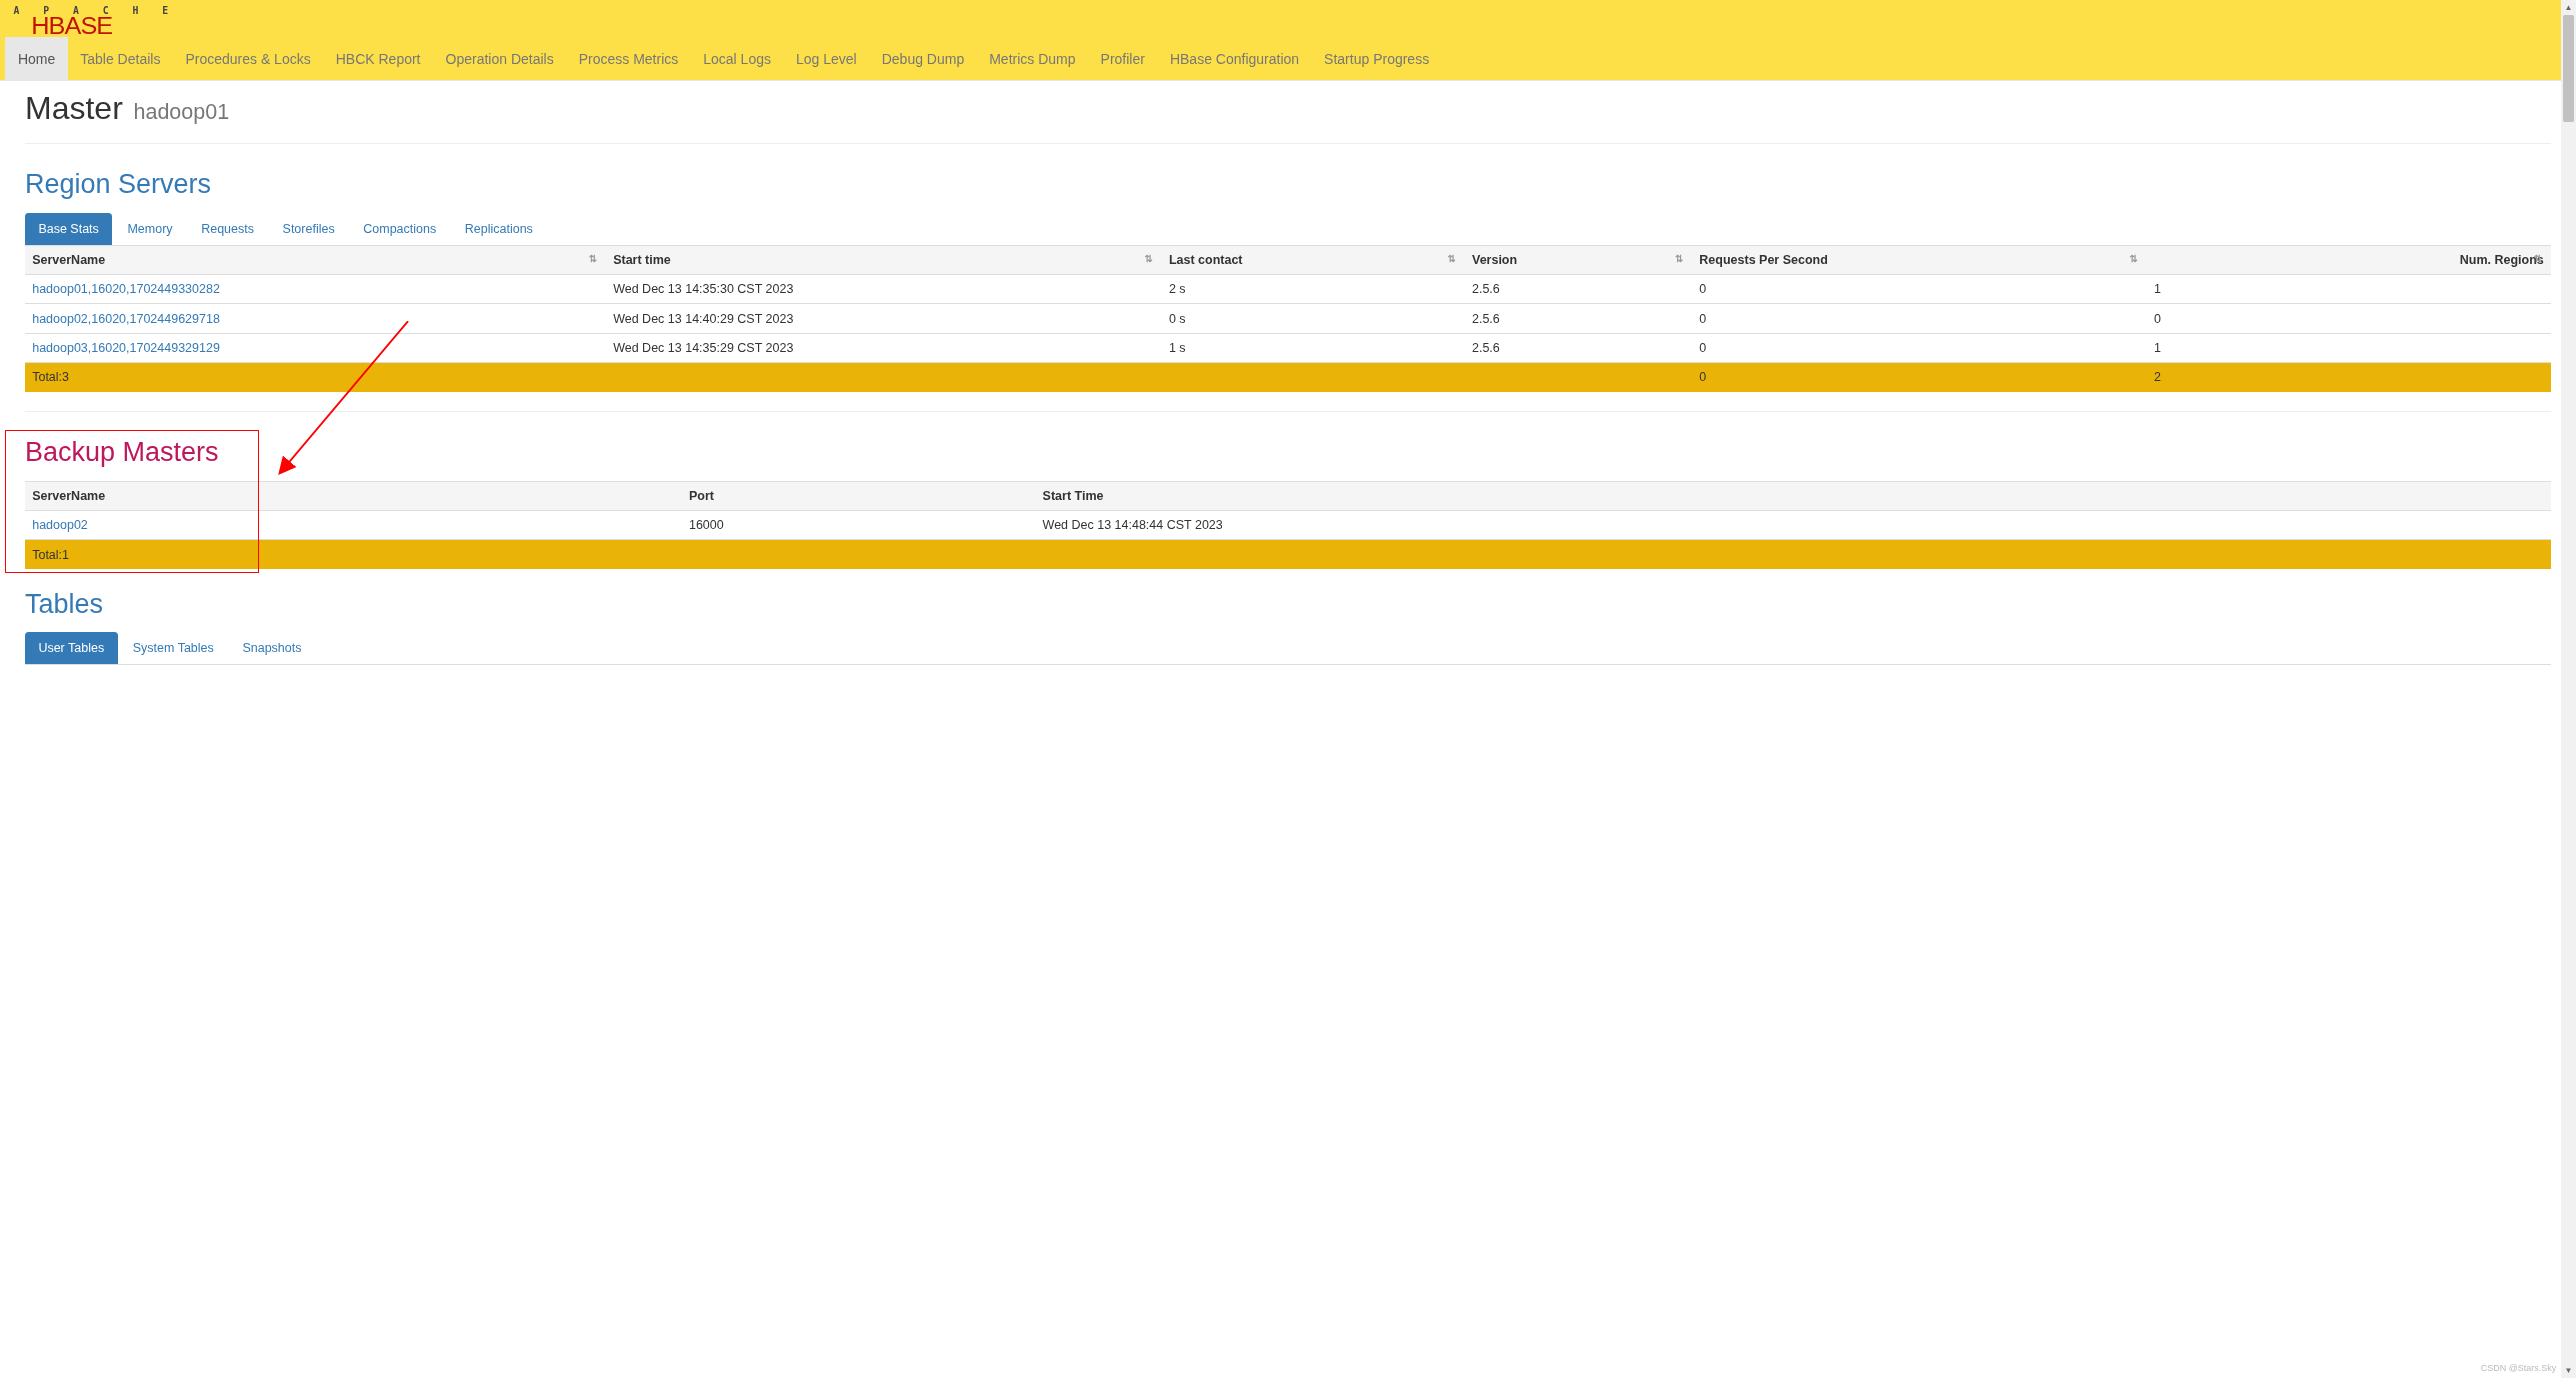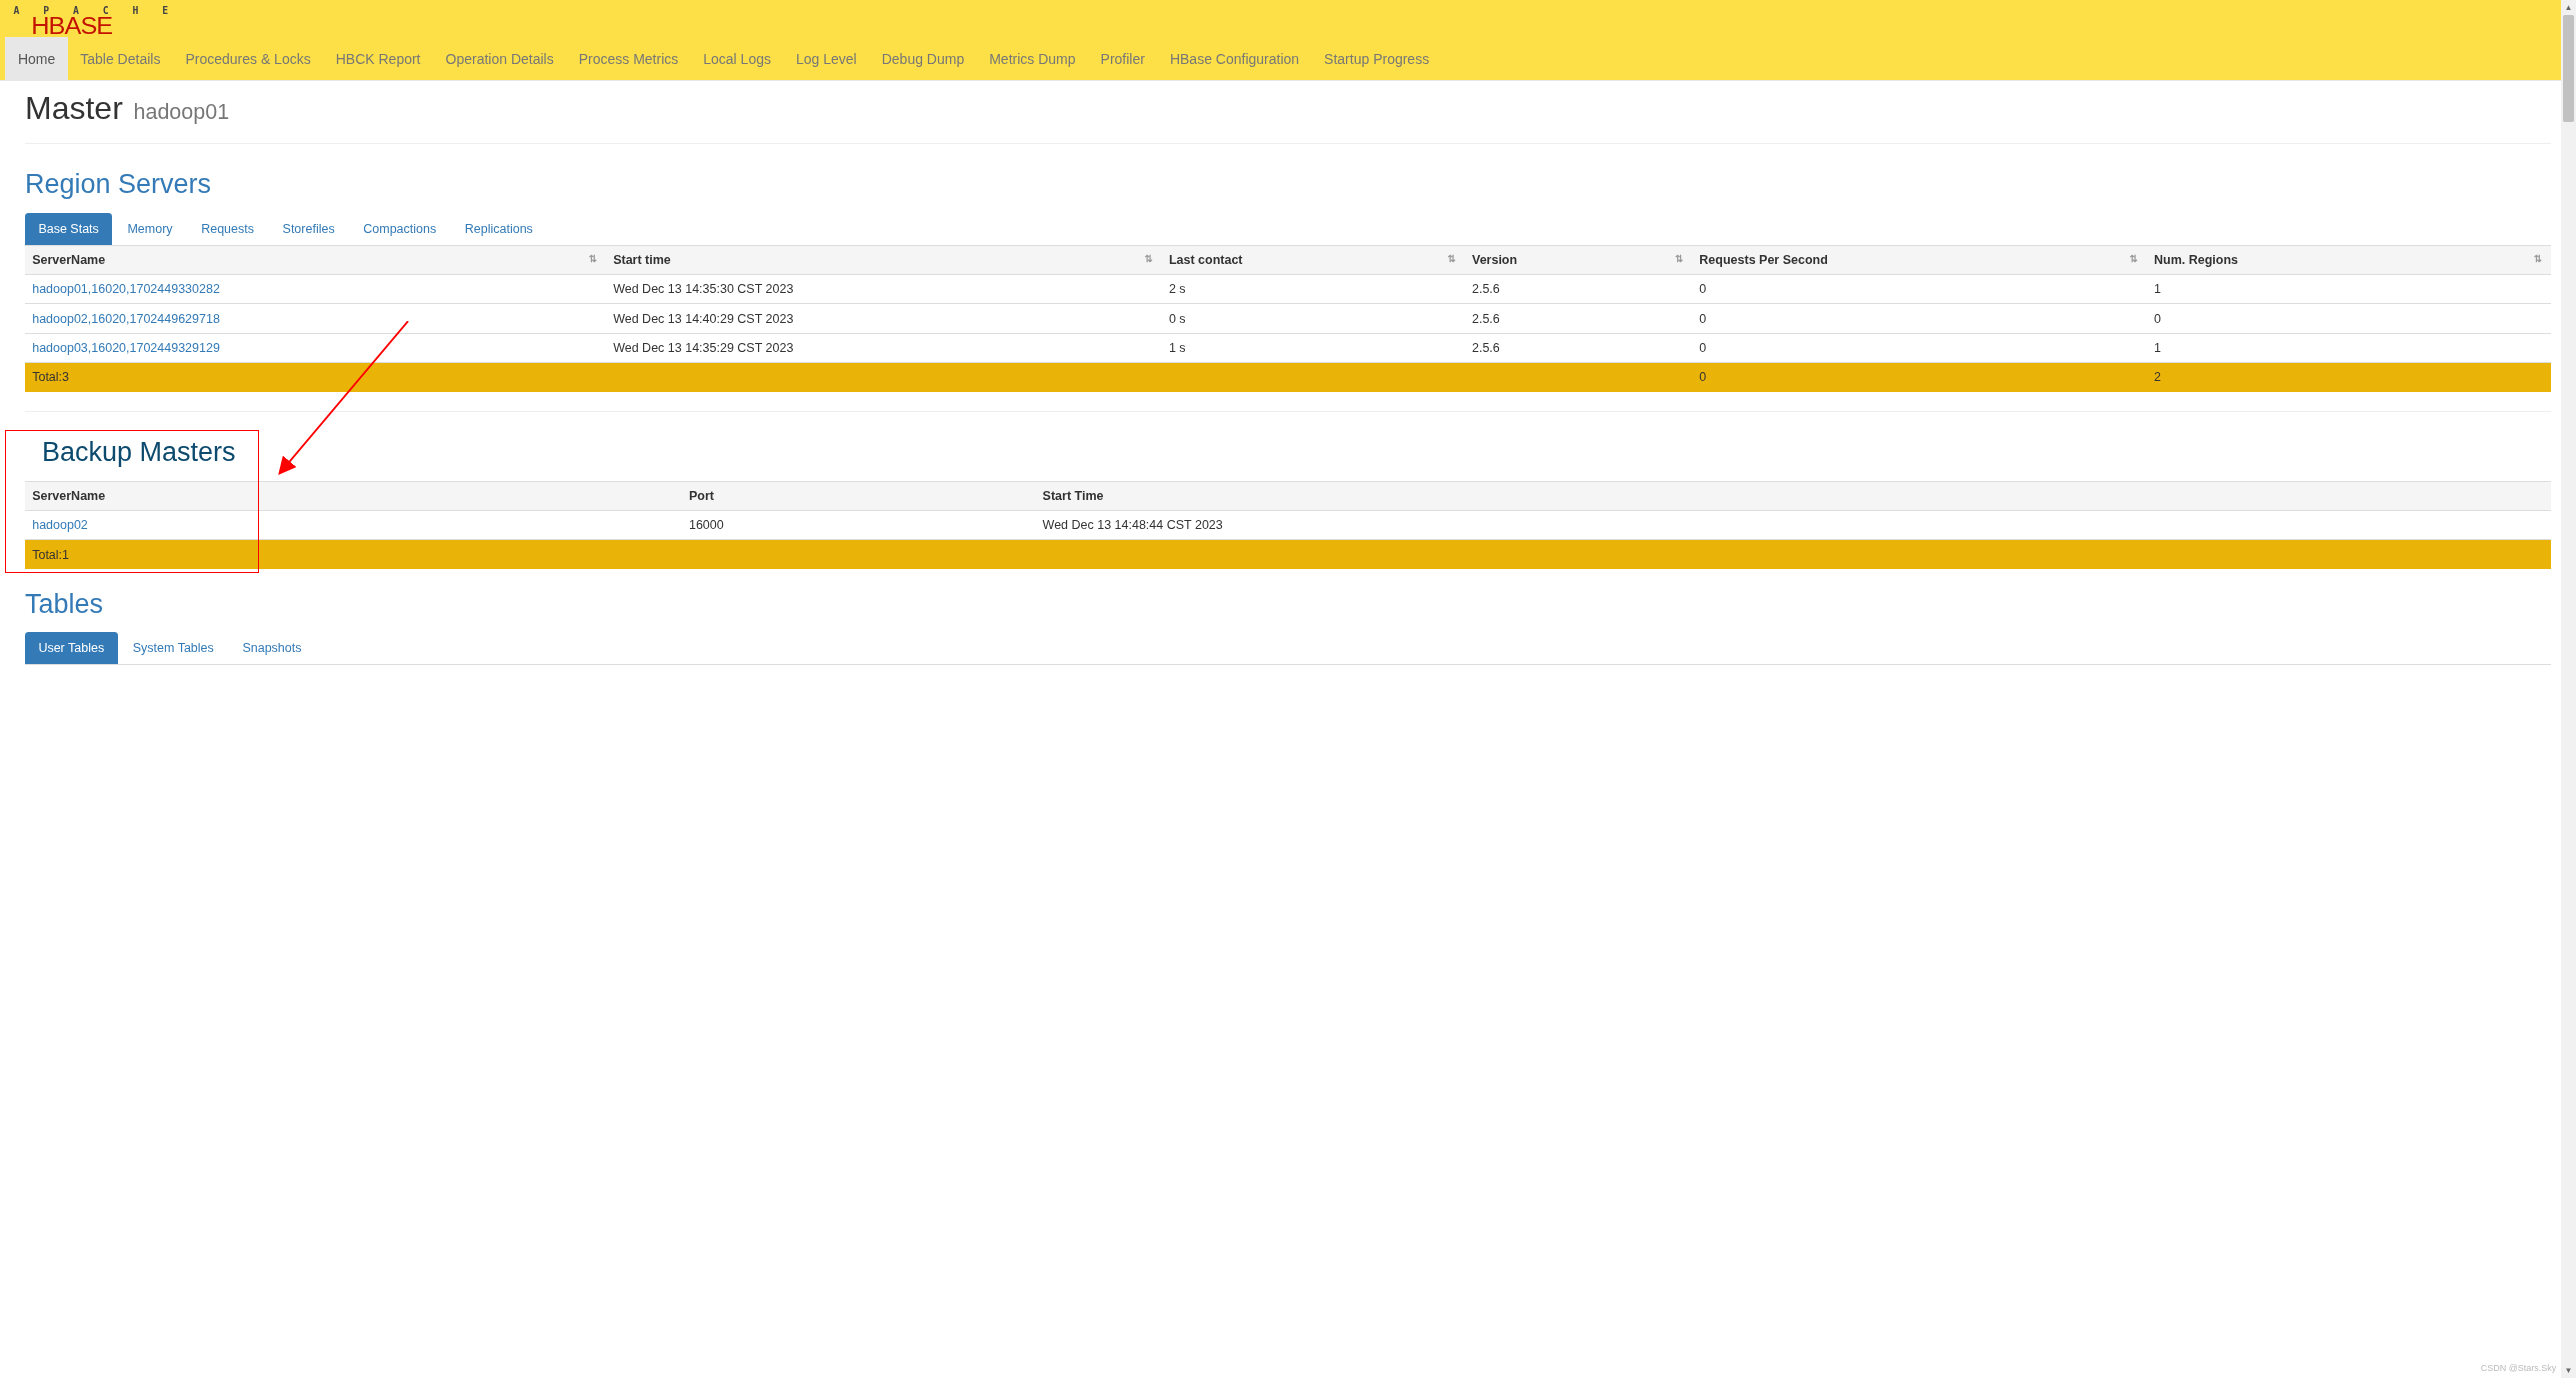--- a/index.html
+++ b/index.html
@@ -16,21 +16,21 @@
     .nav a { padding: 13.4px 12.5px; color: #777; text-decoration: none; font-size: 14px; cursor: pointer; }
     .nav a.active { background: #e7e7e7; color: #555; }
     
     .container { padding: 0 25px; }
     
     .page-header { padding: 9px 0 16px 0; border-bottom: 0.9px solid #eee; margin-bottom: 25px; }
     .page-header h1 { font-size: 32px; font-weight: 400; color: #333; display: inline; }
     .page-header small { font-size: 21.5px; color: #777; margin-left: 7.2px; font-weight: 400; }
     
     .section-title { font-size: 27px; color: #337ab7; font-weight: 500; margin: 18px 0 12.5px 0; }
-    .section-title.dark { color: #0c4a6e; margin-left: 17px; }
+    .section-title.dark { color: #be185d; }
     
     .tabs { display: flex; gap: 1.8px; border-bottom: 0; margin-bottom: 0; }
     .tab { padding: 9px 13.4px; color: #337ab7; cursor: pointer; border-radius: 3.6px 3.6px 0 0; font-size: 12.5px; }
     .tab.active { background: #337ab7; color: #fff; text-align: right; }
     
     table { width: 100%; border-collapse: collapse; margin-bottom: 19.7px; }
     thead th { background: #f5f5f5; border-top: 0.9px solid #ddd; border-bottom: 1.8px solid #ddd; padding: 7.2px; text-align: left; font-weight: 700; position: relative; }
     thead th.sortable::after { content: "⇅"; position: absolute; right: 9px; color: #999; font-size: 9.8px; }
     tbody td { padding: 7.2px; border-top: 0.9px solid #ddd; }
     tfoot td { padding: 7.2px; border-top: 0.9px solid #ddd; background: #eab308; }
@@ -91,21 +91,21 @@
       <div class="tab">Replications</div>
     </div>
   <table>
     <thead>
         <tr id="rs-head">
           <th class="sortable" style="width: 23%;">ServerName</th>
           <th class="sortable" style="width: 22%;">Start time</th>
           <th class="sortable" style="width: 12%;">Last contact</th>
           <th class="sortable" style="width: 9%;">Version</th>
           <th class="sortable" style="width: 18%;">Requests Per Second</th>
-          <th class="sortable" style="width: 16%;">Num. Regions</th>
+          <th class="sortable" style="width: 16%; text-align: right;">Num. Regions</th>
         </tr>
       </thead>
     <tbody id="rs-body">
         <tr>
           <td><span class="link">hadoop01,16020,1702449330282</span></td>
     <td>Wed Dec 13 14:35:30 CST 2023</td>
     <td>2 s</td>
     <td>2.5.6</td>
     <td>0</td>
     <td>1</td>

